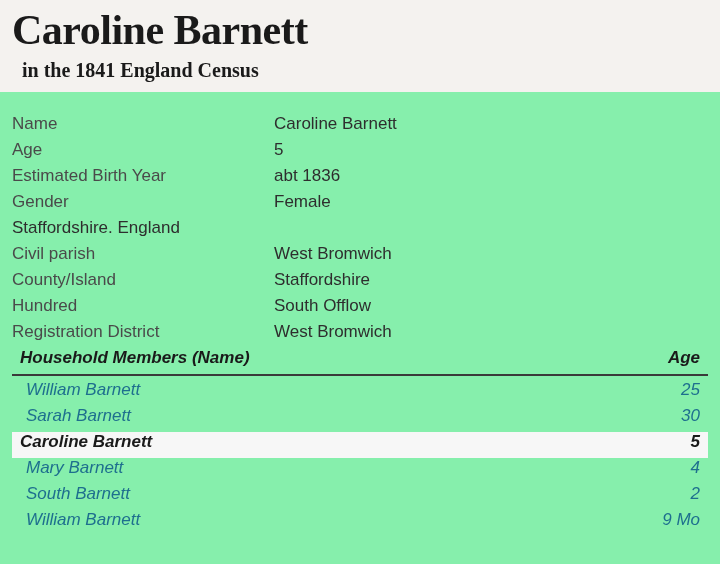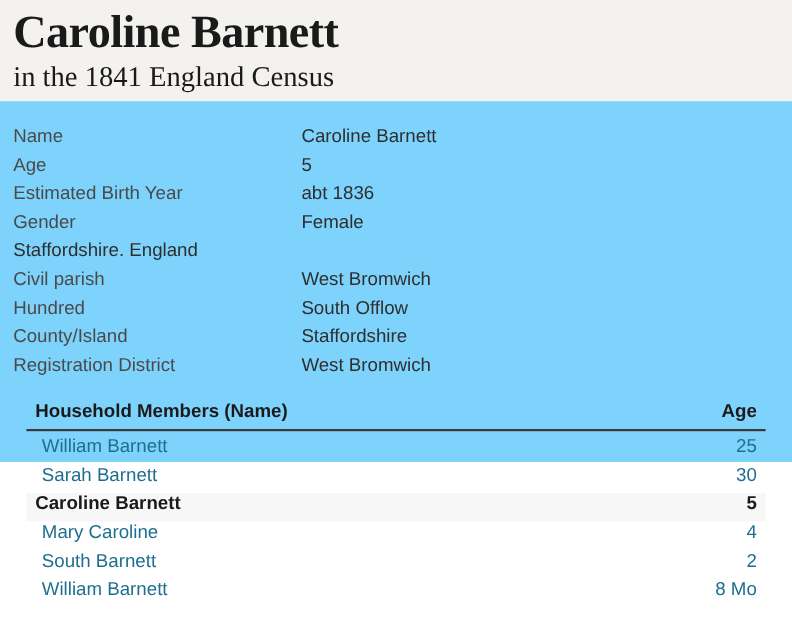--- a/index.html
+++ b/index.html
@@ -9,67 +9,67 @@
   body {
     width: 720px;
     height: 564px;
     background: #ffffff;
     font-family: "Liberation Sans", sans-serif;
     color: #333333;
     overflow: hidden;
   }
   .page {
     width: 720px;
-    height: 420px;
+    height: 564px;
     position: relative;
-    background: #7dd3fc;
+    background: #86efac;
   }
   .header {
     background: #f4f2ef;
     padding: 6px 12px 8px 12px;
     box-sizing: border-box;
   }
   .title {
     font-family: "Liberation Serif", serif;
     font-weight: bold;
     font-size: 42px;
     line-height: 48px;
     color: #1a1a1a;
     letter-spacing: -0.5px;
     margin: 0;
   }
   .subtitle {
     font-family: "Liberation Serif", serif;
-    font-weight: normal;
-    font-size: 26px;
+    font-weight: bold;
+    font-size: 20px;
     line-height: 28px;
     color: #1a1a1a;
-    margin: 2px 0 0 0;
+    margin: 2px 0 0 10px;
   }
   .facts {
     padding: 22px 12px 0 12px;
   }
   .fact-row {
     display: flex;
     align-items: baseline;
     height: 26px;
   }
   .fact-label {
     width: 262px;
     flex: 0 0 262px;
     font-size: 17px;
     color: #4a4a4a;
   }
   .fact-value {
     font-size: 17px;
     color: #2e2e2e;
   }
   .household {
-    margin-top: 16px;
-    padding: 0 24px;
+    padding: 0 12px;
+    font-style: italic;
   }
   .hh-head {
     display: flex;
     align-items: baseline;
     justify-content: space-between;
     font-size: 17px;
     font-weight: bold;
     color: #1a1a1a;
     padding: 0 8px 6px 8px;
   }
@@ -132,26 +132,26 @@
         <div class="fact-value">Female</div>
       </div>
       <div class="fact-row">
         <div class="fact-value">Staffordshire. England</div>
       </div>
       <div class="fact-row">
         <div class="fact-label">Civil parish</div>
         <div class="fact-value">West Bromwich</div>
       </div>
       <div class="fact-row">
+        <div class="fact-label">County/Island</div>
+        <div class="fact-value">Staffordshire</div>
+      </div>
+      <div class="fact-row">
         <div class="fact-label">Hundred</div>
         <div class="fact-value">South Offlow</div>
-      </div>
-      <div class="fact-row">
-        <div class="fact-label">County/Island</div>
-        <div class="fact-value">Staffordshire</div>
       </div>
       <div class="fact-row">
         <div class="fact-label">Registration District</div>
         <div class="fact-value">West Bromwich</div>
       </div>
     </div>
 
   <div class="household">
     <div class="hh-head">
       <span>Household Members (Name)</span>
@@ -165,27 +165,27 @@
         </div>
         <div class="hh-row indent">
           <span class="nm">Sarah Barnett</span>
           <span class="ag">30</span>
         </div>
         <div class="hh-row current">
           <span class="nm">Caroline Barnett</span>
           <span class="ag">5</span>
         </div>
         <div class="hh-row indent">
-          <span class="nm">Mary Caroline</span>
+          <span class="nm">Mary Barnett</span>
           <span class="ag">4</span>
         </div>
         <div class="hh-row indent">
           <span class="nm">South Barnett</span>
           <span class="ag">2</span>
         </div>
         <div class="hh-row indent">
           <span class="nm">William Barnett</span>
-          <span class="ag">8 Mo</span>
+          <span class="ag">9 Mo</span>
         </div>
       </div>
   </div>
 
 </div>
 
 </body></html>

